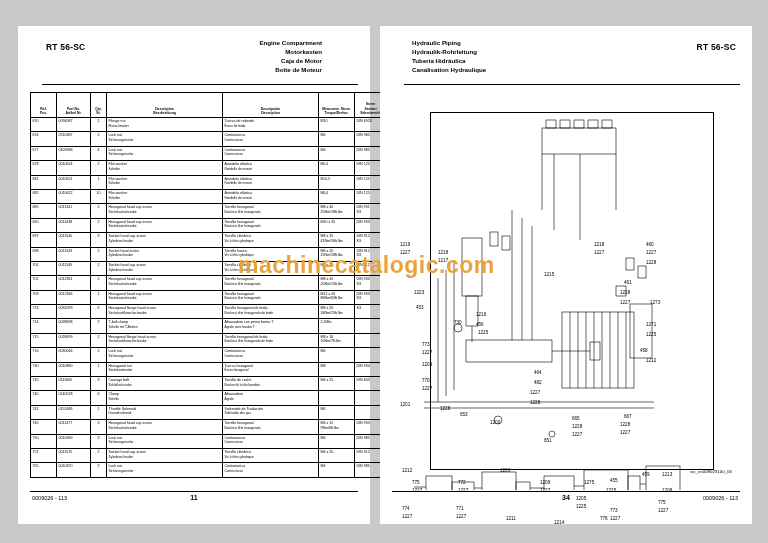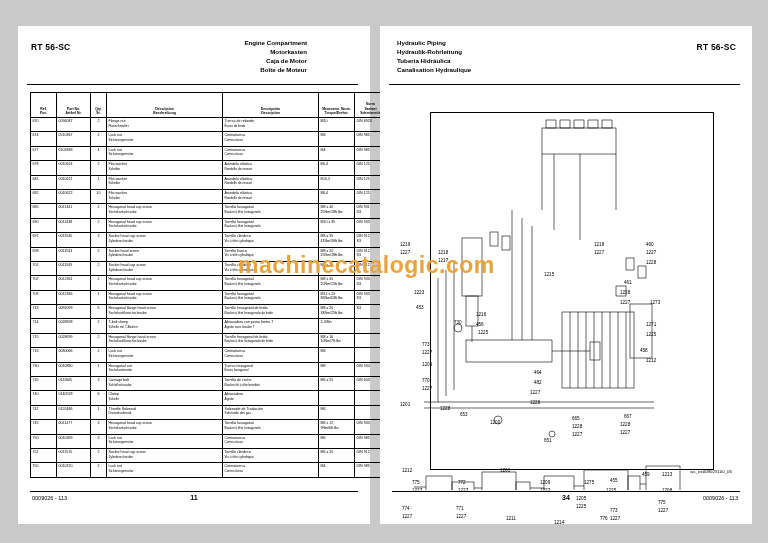--- a/index.html
+++ b/index.html
@@ -14,21 +14,21 @@
     background:#ffffff;
     box-sizing:border-box;
   }
   #left-page{left:18px;top:26px;width:352px;height:498px;}
   #right-page{left:380px;top:26px;width:372px;height:498px;}
 
   .page-inner{position:absolute;inset:0;}
 
   
   .hdr{
-    position:absolute;left:9px;right:12px;top:12px;height:46px;
+    position:absolute;left:24px;right:12px;top:12px;height:46px;
     border-bottom:1px solid #000;
   }
   .hdr .model{
     position:absolute;font-size:8.5px;font-weight:bold;letter-spacing:.2px;
   }
   #left-page .hdr .model{left:4px;top:4px;}
   #right-page .hdr .model{right:4px;top:4px;}
   .hdr .titles{
     position:absolute;top:0;font-size:6.2px;line-height:9px;font-weight:bold;
     text-align:center;

